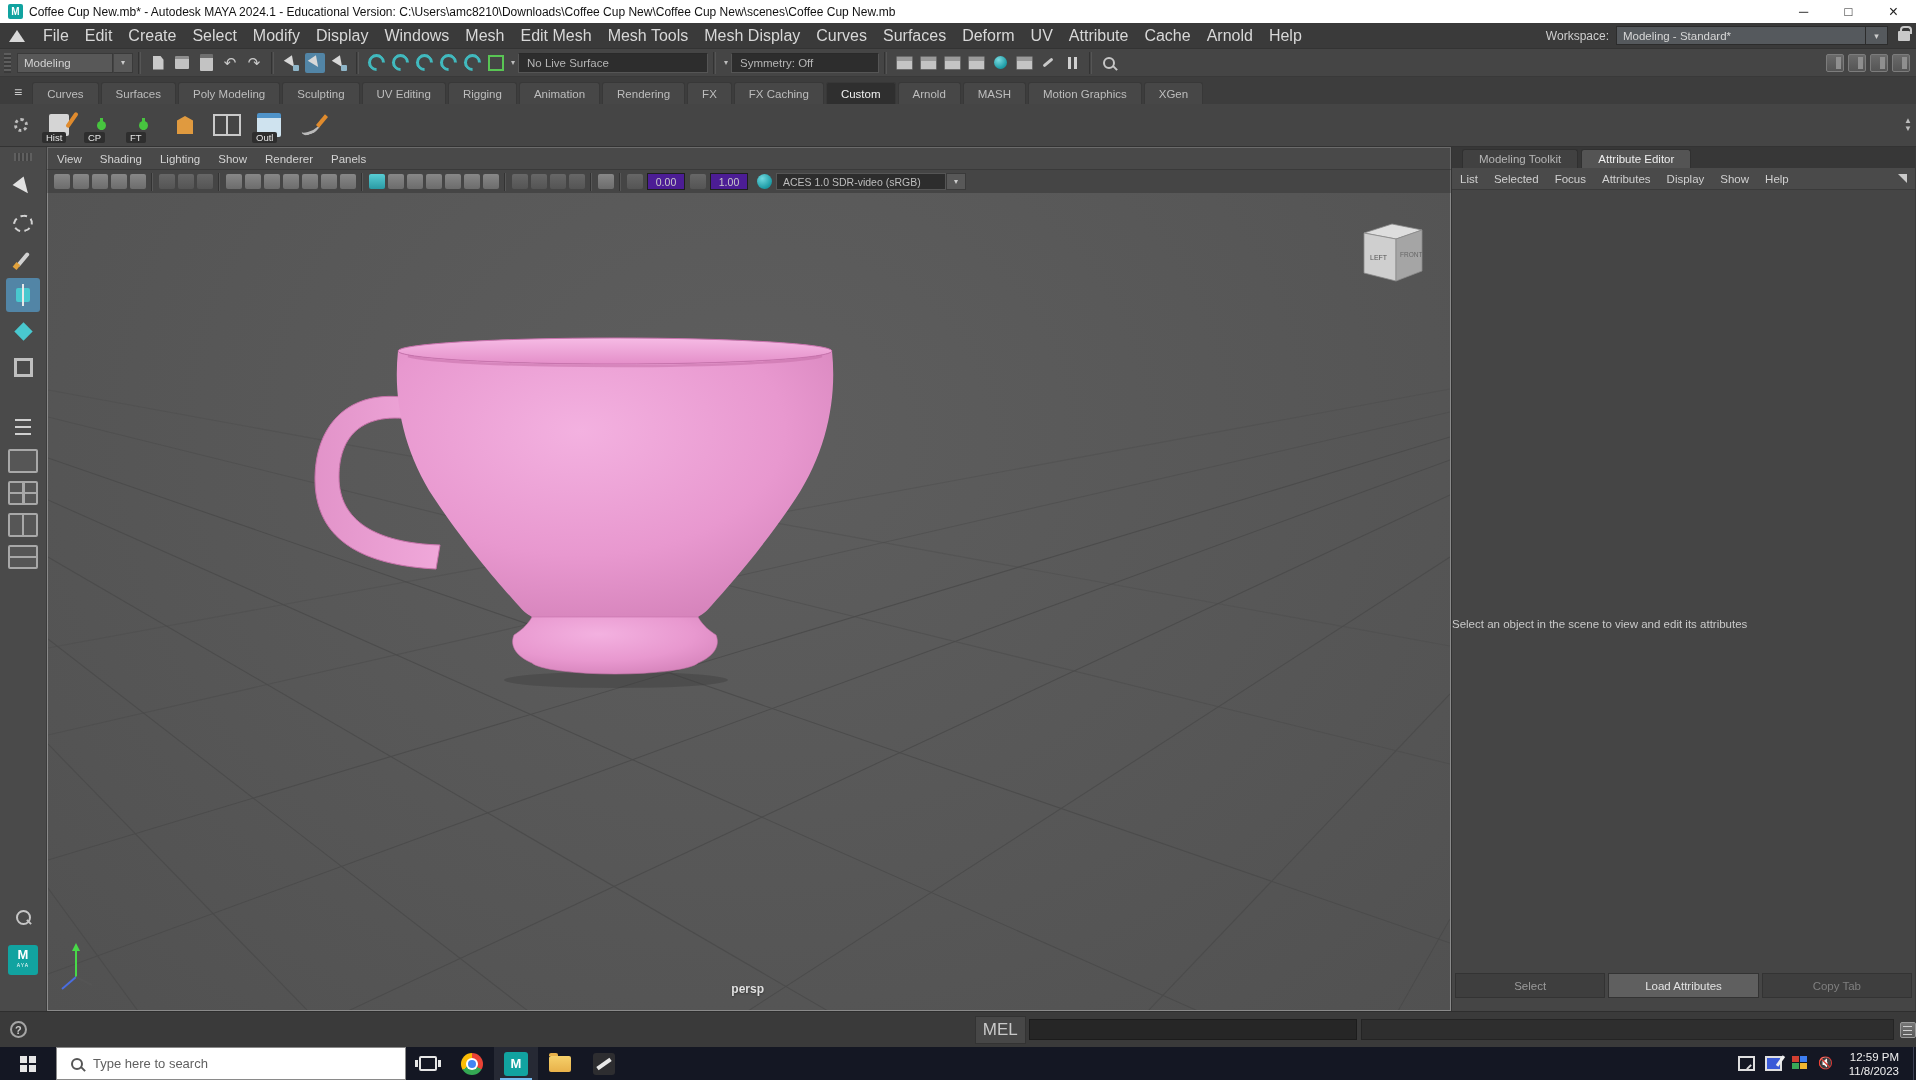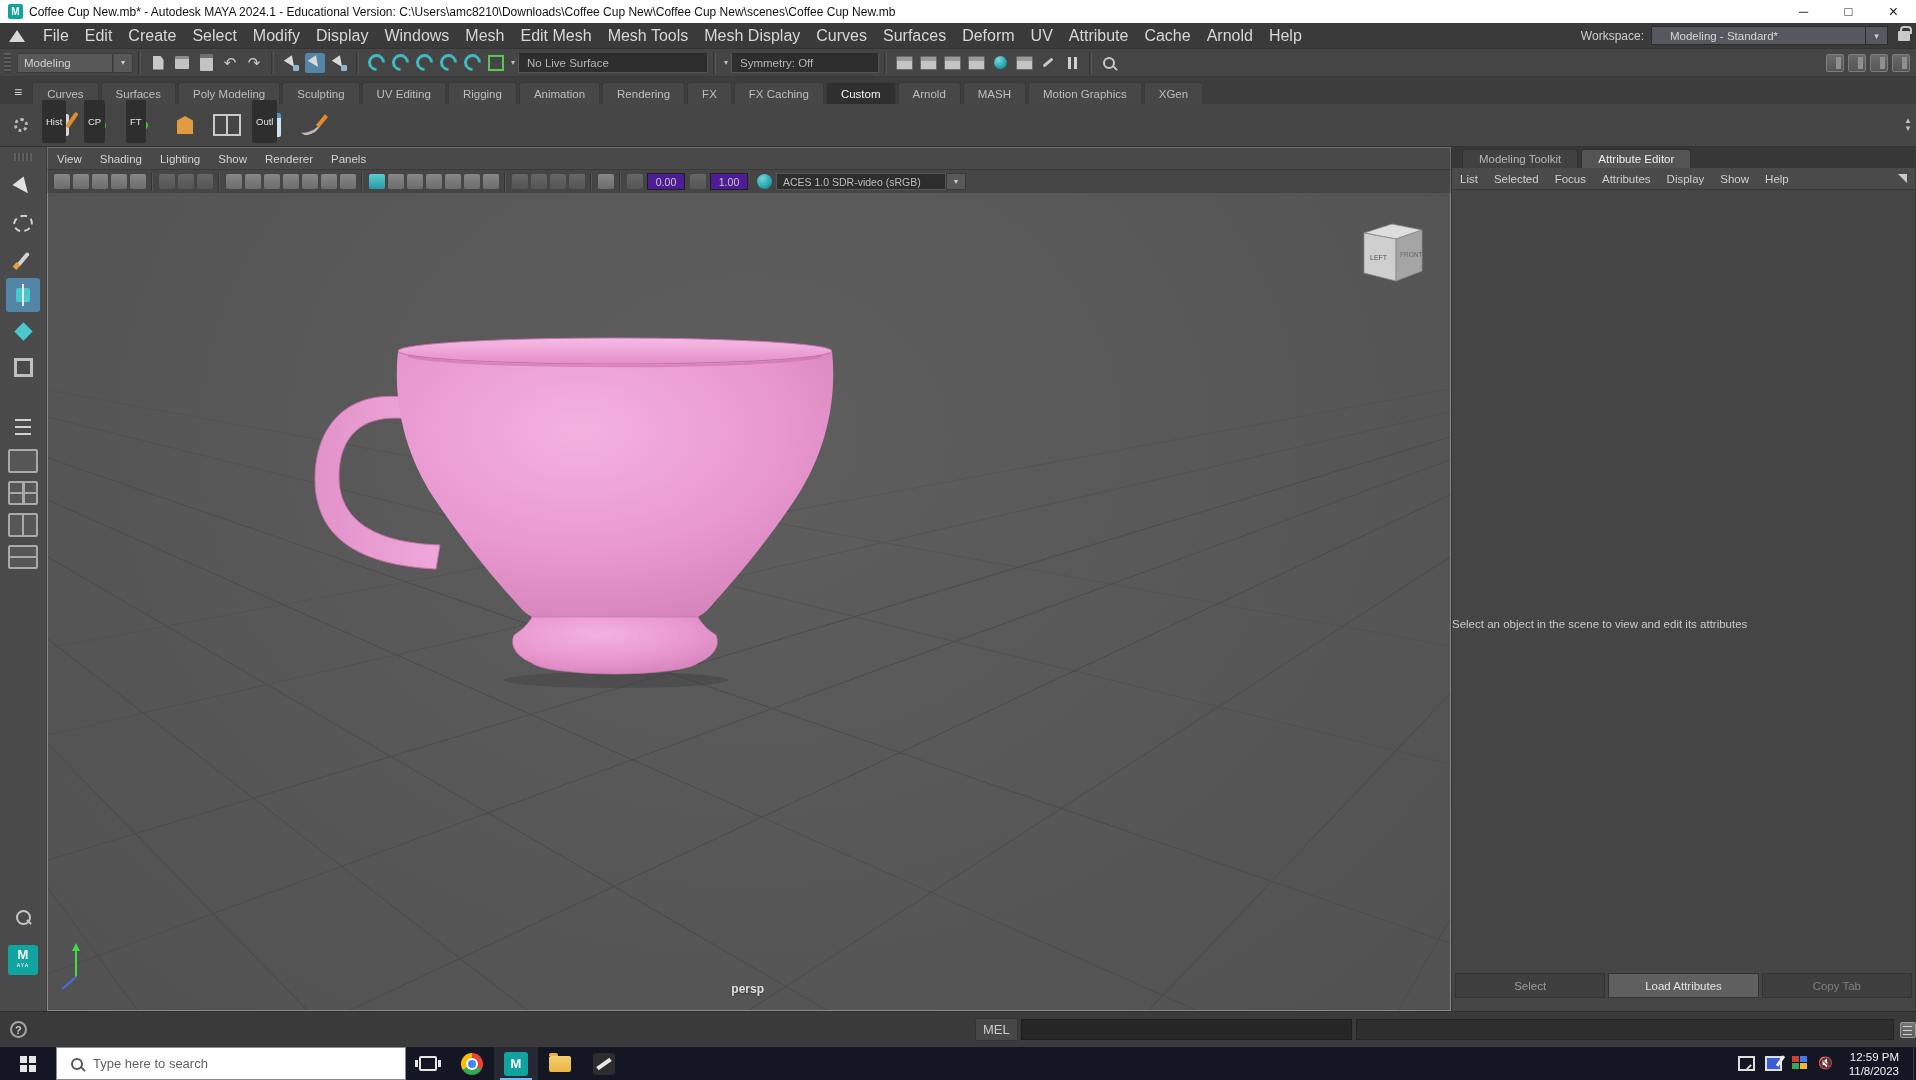--- a/index.html
+++ b/index.html
@@ -12,21 +12,21 @@
   .win-controls{margin-left:auto;display:flex;height:100%;}
   .win-btn{width:45px;height:100%;display:flex;align-items:center;justify-content:center;font-size:13px;color:#222;}
   .win-btn:last-child{font-size:16px;}
 
   
   .menubar{position:absolute;left:0;top:23px;width:1916px;height:26px;background:#3a3a3a;display:flex;align-items:center;border-bottom:1px solid #333;}
   .adsk-logo{width:16px;height:13px;margin:0 10px 0 9px;border-left:8px solid transparent;border-right:8px solid transparent;border-bottom:12px solid #d8d8d8;}
   .menubar .mitem{color:#d8d8d8;font-size:16px;padding:4px 8px;cursor:default;}
   .ws-wrap{margin-left:auto;display:flex;align-items:center;margin-right:6px;}
   .ws-label{color:#cfcfcf;font-size:12px;margin-right:7px;}
-  .ws-select{width:215px;height:19px;background:#55595d;border:1px solid #2c2c2c;color:#d6d6d6;font-size:11.5px;display:flex;align-items:center;padding:0 18px;}
+  .ws-select{width:250px;height:19px;background:#55595d;border:1px solid #2c2c2c;color:#d6d6d6;font-size:11.5px;display:flex;align-items:center;padding:0 6px;}
   .ws-arrow{width:22px;height:19px;background:#55595d;border:1px solid #2c2c2c;border-left:none;color:#ccc;font-size:9px;display:flex;align-items:center;justify-content:center;}
   .lock-icon{width:12px;height:10px;background:#c9c9c9;border-radius:1px;margin-left:10px;position:relative;}
   .lock-icon::before{content:"";position:absolute;left:2px;top:-5px;width:8px;height:6px;border:2px solid #c9c9c9;border-bottom:none;border-radius:4px 4px 0 0;}
 
   
   .statusline{position:absolute;left:0;top:49px;width:1916px;height:28px;background:#454545;display:flex;align-items:center;border-bottom:1px solid #393939;}
   .grip{width:7px;height:20px;margin:0 4px;background:repeating-linear-gradient(180deg,#5d5d5d 0 2px,#3a3a3a 2px 4px);}
   .mode-select{width:96px;height:20px;margin-left:2px;background:#585858;border:1px solid #3a3a3a;color:#d2d2d2;font-size:11.5px;display:flex;align-items:center;padding:0 6px;}
   .mode-arrow{width:20px;height:20px;background:#585858;border:1px solid #3a3a3a;border-left:1px solid #444;color:#ccc;font-size:8px;display:flex;align-items:center;justify-content:center;}
   .sep{width:3px;height:22px;margin:0 5px;border-left:1px solid #333;border-right:1px solid #555;}
@@ -56,21 +56,21 @@
   
   .shelftabs{position:absolute;left:0;top:77px;width:1916px;height:27px;background:#3d3d3d;display:flex;align-items:flex-end;}
   .shelf-burger{color:#c9c9c9;font-size:14px;margin:0 10px 4px 14px;}
   .shelftabs .stab{background:#474747;color:#bdbdbd;font-size:11.5px;padding:5px 14px 4px;margin-right:2px;border-radius:3px 3px 0 0;border:1px solid #383838;border-bottom:none;}
   .shelftabs .stab.active{background:#2f2f2f;color:#f0f0f0;}
 
   
   .shelf{position:absolute;left:0;top:104px;width:1916px;height:43px;background:#454545;border-bottom:1px solid #333;display:flex;align-items:center;}
   .gear{width:14px;height:14px;margin:0 10px 0 14px;border:3px dotted #bdbdbd;border-radius:50%;}
   .shelf-item{position:relative;width:38px;height:38px;margin:0 2px;display:flex;align-items:center;justify-content:center;}
-  .shelf-label{position:absolute;left:2px;bottom:1px;background:#2e2e2e;color:#e4e4e4;font-size:9.5px;padding:16px 4px;border-radius:2px;}
+  .shelf-label{position:absolute;left:2px;bottom:1px;background:#2e2e2e;color:#e4e4e4;font-size:9.5px;padding:0 4px;border-radius:2px;}
   .si-history::before{content:"";width:20px;height:22px;background:#d5d5d5;border-radius:2px;}
   .si-history::after{content:"";position:absolute;right:4px;top:5px;width:4px;height:18px;background:#e08b2d;transform:rotate(35deg);border-radius:2px;}
   .si-joint::before{content:"";width:9px;height:9px;border-radius:50%;background:#47c43f;box-shadow:0 10px 0 -2px #b03a3a;}
   .si-joint::after{content:"";position:absolute;top:12px;width:3px;height:12px;background:#47c43f;}
   .si-character::before{content:"";width:16px;height:18px;background:#e09a3f;clip-path:polygon(50% 0,100% 25%,100% 100%,0 100%,0 25%);}
   .si-panes::before{content:"";width:24px;height:18px;border:2px solid #c9c9c9;}
   .si-panes::after{content:"";position:absolute;width:2px;height:18px;background:#c9c9c9;}
   .si-outliner::before{content:"";width:24px;height:19px;background:#cfe3ef;border-top:5px solid #4f93c9;border-radius:2px;}
   .si-curve-pencil::before{content:"";width:22px;height:14px;border-bottom:3px solid #b9b9b9;border-radius:0 0 100% 40%;transform:rotate(-15deg);}
   .si-curve-pencil::after{content:"";position:absolute;right:6px;top:8px;width:4px;height:14px;background:#e08b2d;transform:rotate(40deg);}
@@ -131,21 +131,21 @@
   .rp-body{flex:1;position:relative;}
   .rp-message{position:absolute;left:0;right:0;top:428px;text-align:left;color:#c9c9c9;font-size:11.5px;}
   .rp-footer{position:absolute;left:3px;right:3px;bottom:13px;display:flex;gap:3px;}
   .rp-btn{flex:1;height:25px;display:flex;align-items:center;justify-content:center;font-size:11.5px;background:#3e3e3e;color:#9a9a9a;border:1px solid #333;}
   .rp-btn.primary{background:#5f5f5f;color:#e2e2e2;}
   .rp-btn.dim{color:#7f7f7f;}
 
   
   .cmdline{position:absolute;left:0;top:1011px;width:1916px;height:36px;background:#3a3a3a;display:flex;align-items:center;border-top:1px solid #2e2e2e;}
   .help-icon{width:17px;height:17px;margin-left:10px;border:2px solid #a5a5a5;border-radius:50%;color:#c9c9c9;font-size:11px;font-weight:bold;display:flex;align-items:center;justify-content:center;}
-  .mel-label{margin-left:948px;color:#c9c9c9;font-size:13px;padding:3px 7px;background:#474747;border:1px solid #333;}
+  .mel-label{margin-left:948px;color:#c9c9c9;font-size:17px;padding:3px 7px;background:#474747;border:1px solid #333;}
   .mel-input{width:332px;height:21px;background:#262626;border:1px solid #1c1c1c;margin-left:3px;color:#ddd;font-size:11px;padding:0 5px;}
   .mel-result{width:540px;height:21px;background:#2e2e2e;border:1px solid #242424;margin-left:4px;}
   .script-editor-icon{width:16px;height:16px;margin-left:6px;border:1px solid #9a9a9a;border-radius:2px;background:linear-gradient(#777,#5a5a5a);position:relative;}
   .script-editor-icon::before{content:"";position:absolute;left:2px;top:3px;width:9px;height:1.6px;background:#cfcfcf;box-shadow:0 4px 0 #cfcfcf,0 8px 0 #cfcfcf;}
 
   
   .taskbar{position:absolute;left:0;top:1047px;width:1916px;height:33px;background:#141723;display:flex;align-items:center;}
   .start-btn{width:56px;height:100%;display:flex;align-items:center;justify-content:center;}
   .win-logo{width:16px;height:16px;display:grid;grid-template-columns:7px 7px;grid-template-rows:7px 7px;gap:2px;}
   .win-logo span{background:#e6e6e6;}

